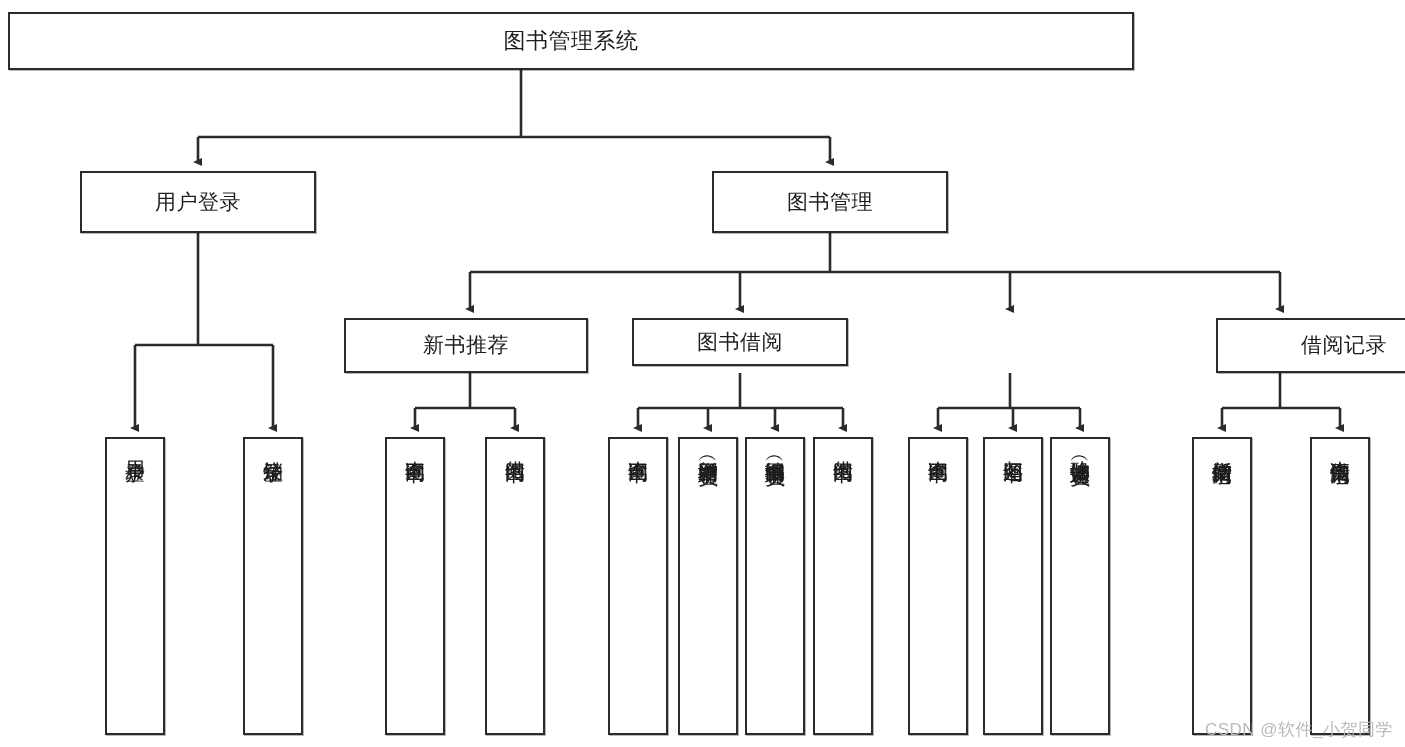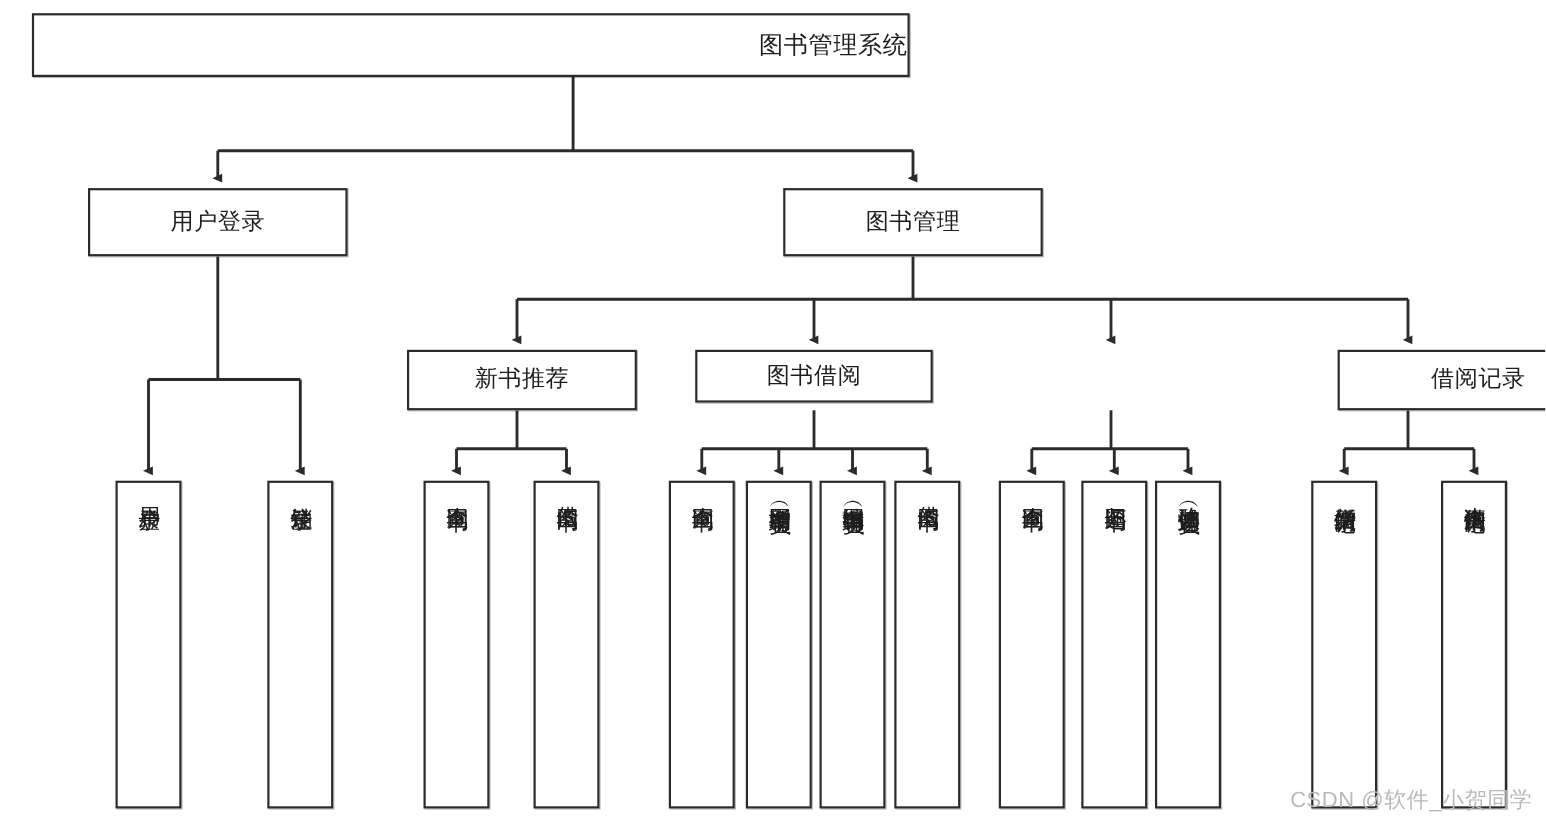--- a/index.html
+++ b/index.html
@@ -55,21 +55,21 @@
     align-items: flex-start;
     justify-content: center;
     padding-top: 6px;
   }
   #root-node .label { font-size: 22px; }
   #watermark {
     position: absolute;
     right: 12px;
     bottom: 6px;
     color: #b9b9b9;
-    font-size: 20px;
+    font-size: 17px;
     letter-spacing: 0.5px;
     white-space: nowrap;
   }
 </style>
 </head>
 <body>
 
 <div id="canvas">
 
   <svg class="wires" viewBox="0 0 1405 747" xmlns="http://www.w3.org/2000/svg">
@@ -115,32 +115,32 @@
       <path d="M1013,408 L1013,428" marker-end="url(#arrow)"></path>
       <path d="M1080,408 L1080,428" marker-end="url(#arrow)"></path>
 
       <path d="M1280,373 L1280,408"></path>
       <path d="M1222,408 L1340,408"></path>
       <path d="M1222,408 L1222,428" marker-end="url(#arrow)"></path>
       <path d="M1340,408 L1340,428" marker-end="url(#arrow)"></path>
     </g>
   </svg>
 
-  <div class="node" id="root-node" style="left:29px; top:12px; width:798px; height:58px;justify-content:flex-end;">
+  <div class="node" id="root-node" style="left:8px; top:12px; width:1126px; height:58px;">
     <span class="label">图书管理系统</span>
   </div>
 
   <div class="node" style="left:80px; top:171px; width:236px; height:62px;">
     <span class="label">用户登录</span>
   </div>
   <div class="node" style="left:712px; top:171px; width:236px; height:62px;">
     <span class="label">图书管理</span>
   </div>
 
-  <div class="node" style="left:370px; top:318px; width:209px; height:55px;align-items:center;">
+  <div class="node" style="left:344px; top:318px; width:244px; height:55px;align-items:center;">
     <span class="label">新书推荐</span>
   </div>
   <div class="node" style="left:632px; top:318px; width:216px; height:48px;">
     <span class="label">图书借阅</span>
   </div>
   <div class="node" style="left:1216px; top:318px; width:256px; height:55px;">
     <span class="label">借阅记录</span>
   </div>
 
   <div class="node leaf" style="left:105px; top:437px; width:60px; height:298px;">

